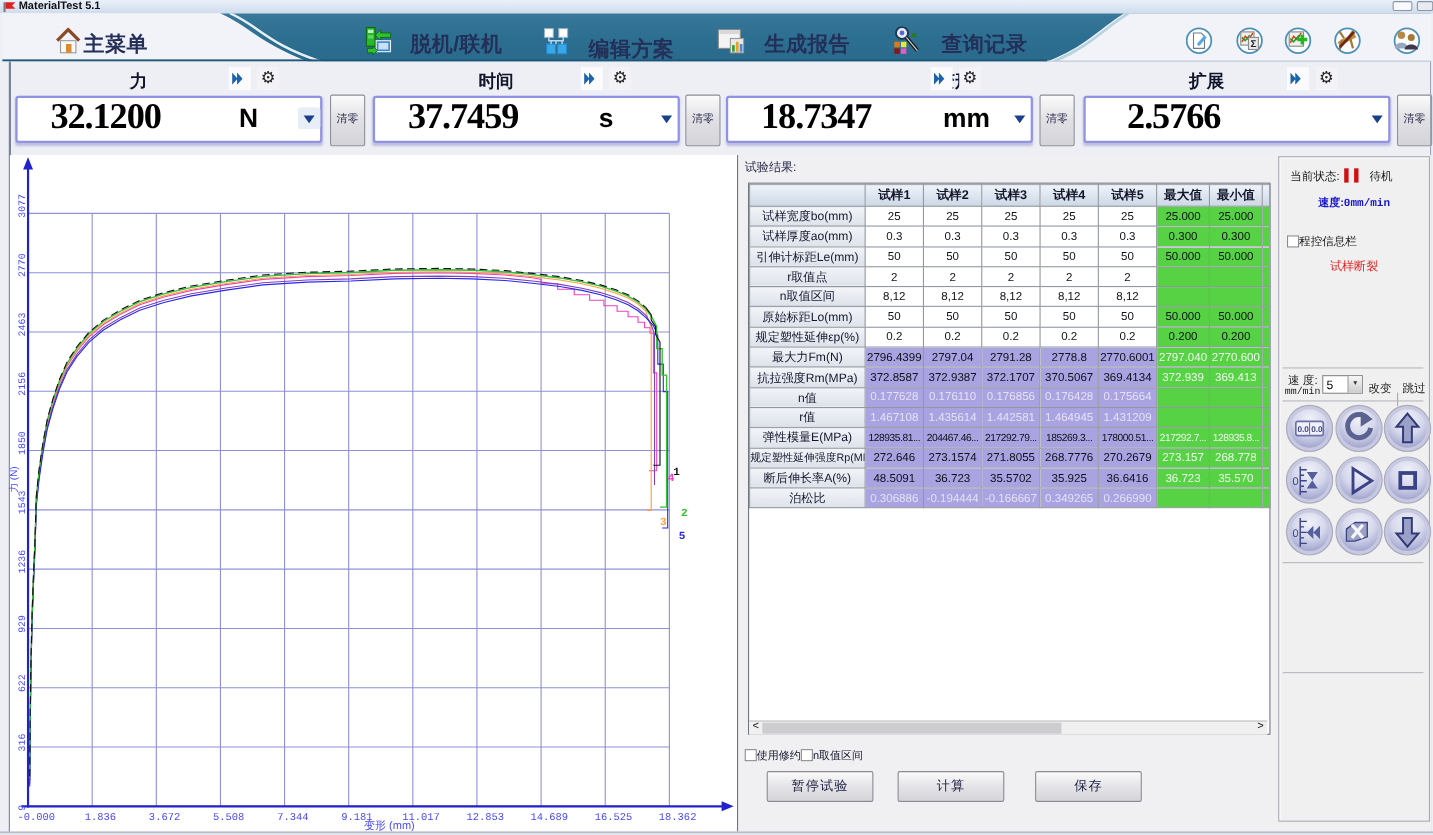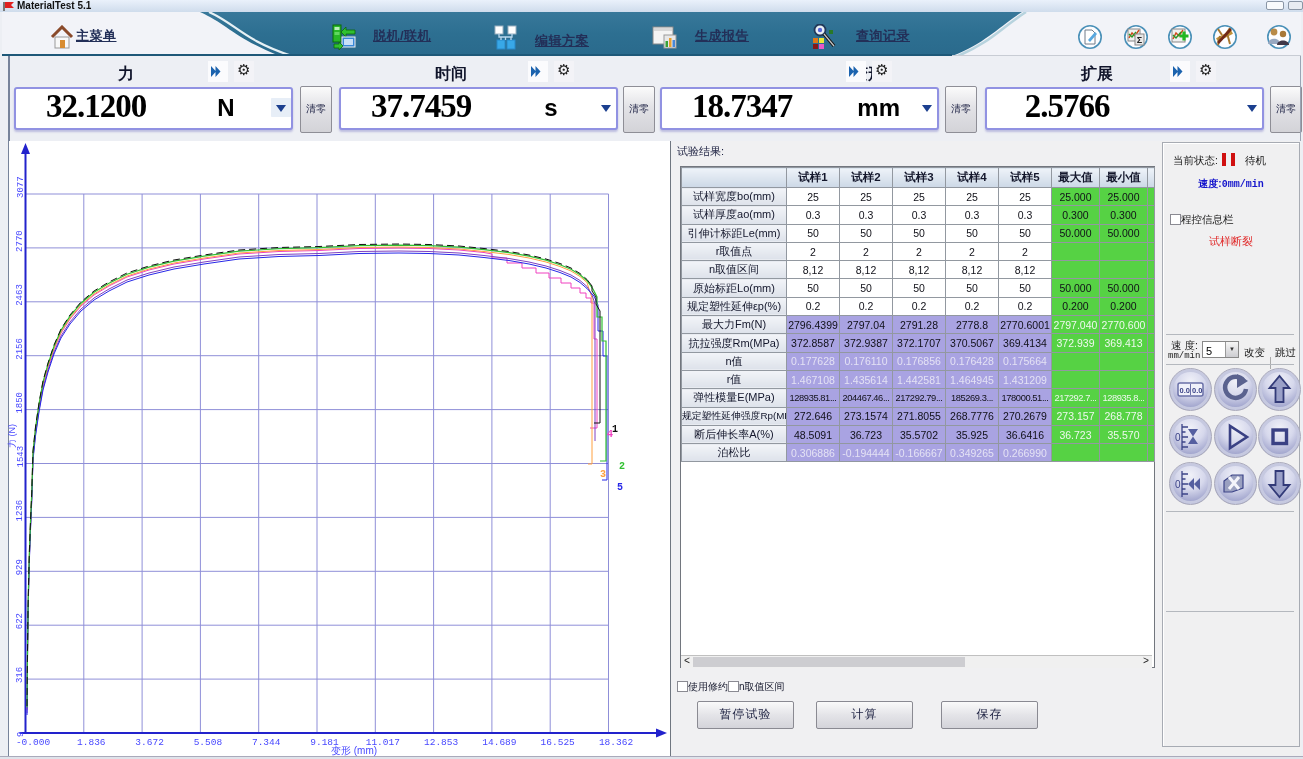--- a/index.html
+++ b/index.html
@@ -4,21 +4,21 @@
 <style>
 html,body{margin:0;padding:0;}
 body{width:1303px;height:759px;position:relative;overflow:hidden;background:#edeff4;font-family:"Liberation Sans",sans-serif;}
 .abs{position:absolute;}
 
 #titlebar{left:0;top:0;width:1303px;height:12px;background:linear-gradient(#eaf1fb,#cfdcec);}
 #titletext{left:17px;top:0px;font-size:10px;font-weight:bold;color:#111;}
 
 #toolbar{left:2px;top:12px;width:1299px;height:44px;background:#f2f3f8;}
 #toolbar svg{position:absolute;left:0;top:0;}
-.menutext{font-size:13px;font-weight:bold;color:#232f58;letter-spacing:0.5px;text-decoration:underline;}
+.menutext{font-size:19px;font-weight:bold;color:#232f58;letter-spacing:0.5px;}
 
 .dlabel{font-size:16px;font-weight:bold;color:#10142a;}
 .dbox{top:87px;width:275px;height:39px;background:#fff;border:2px solid #9192e2;border-radius:3px;box-shadow:0 2px 2px rgba(130,130,200,.45);}
 .dnum{font-family:"Liberation Serif",serif;font-weight:bold;font-size:33px;letter-spacing:-1px;color:#000;top:-1px;}
 .dunit{font-weight:bold;font-size:24px;color:#000;top:5px;}
 .darr{width:0;height:0;border-left:5px solid transparent;border-right:5px solid transparent;border-top:7px solid #1b3f8f;top:16px;}
 .dab{top:9px;width:20px;height:19px;background:#e7eef7;border-radius:2px;}
 .clrbtn{top:86px;width:30px;height:45px;background:linear-gradient(#fbfbfb,#e2e2e6 45%,#d3d3d8);border:1px solid #8e8e96;border-radius:2px;font-size:10px;color:#2c3050;text-align:center;line-height:43px;}
 .gear{color:#222;font-size:15px;top:61px;}
 

